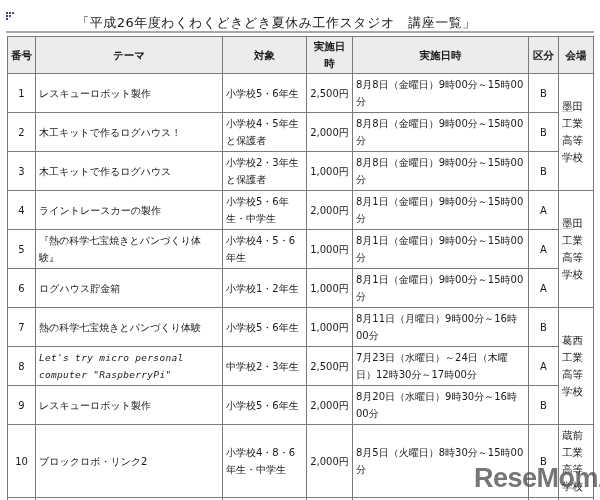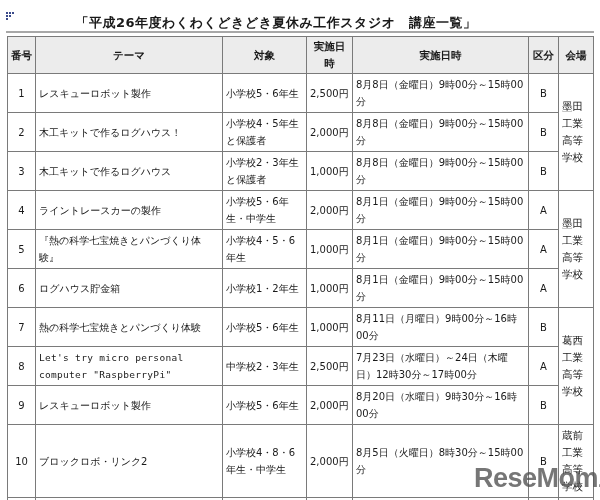--- a/index.html
+++ b/index.html
@@ -9,44 +9,44 @@
     color: #1a1a1a;
   }
   .corner-icon {
     position: absolute; left: 6px; top: 12px; width: 10px; height: 8px;
   }
   .corner-icon span {
     position: absolute; width: 2px; height: 2px; background: #3a4a8a;
   }
   .title {
     position: absolute; left: 0; top: 14px; width: 552px;
-    text-align: center; font-size: 13px; font-weight: bold; letter-spacing: 0.5px;
+    text-align: center; font-size: 13px; font-weight: normal; letter-spacing: 0.5px;
   }
   .title-rule {
     position: absolute; left: 6px; top: 31px; width: 588px; height: 2px;
     background: #a8a8a8;
   }
   table.lectures {
     position: absolute; left: 7px; top: 36px;
     border-collapse: collapse; table-layout: fixed; width: 586px;
     font-size: 10px;
   }
   table.lectures th, table.lectures td {
     border: 1px solid #7a7a7a; padding: 2px 3px; line-height: 17px;
     vertical-align: middle;
   }
   table.lectures th {
     background: #ececec; font-weight: bold; font-size: 10.5px; text-align: center;
     height: 16px; padding-top: 1px; padding-bottom: 1px;
   }
   td.num, td.cat { text-align: center; }
-  td.fee { text-align: left; padding-right: 3px; white-space: nowrap; margin-left: 18px; }
+  td.fee { text-align: center; padding-right: 3px; white-space: nowrap; margin-left: 18px; }
   td.venue { vertical-align: middle; font-size: 10.5px; line-height: 17px; padding-left: 4px; }
   td.theme { padding-left: 5px; }
-  td.theme.latin { font-family: "DejaVu Sans Mono", "Liberation Mono", monospace; font-size: 9.5px; letter-spacing: 0.3px; }
+  td.theme.latin { font-family: "DejaVu Sans Mono", "Liberation Mono", monospace; font-size: 9.5px; letter-spacing: 0.3px; font-style: italic; }
   col.c-num { width: 28px; } col.c-theme { width: 187px; } col.c-target { width: 84px; }
   col.c-fee { width: 46px; } col.c-date { width: 176px; } col.c-cat { width: 30px; } col.c-venue { width: 35px; }
   .watermark {
     position: absolute; left: 474px; top: 463px;
     font-family: "Liberation Sans", sans-serif; font-weight: bold; font-size: 27px;
     color: rgba(80,80,80,0.78); letter-spacing: -0.5px;
   }
   .watermark small { font-size: 18px; }
 </style>
 </head>

